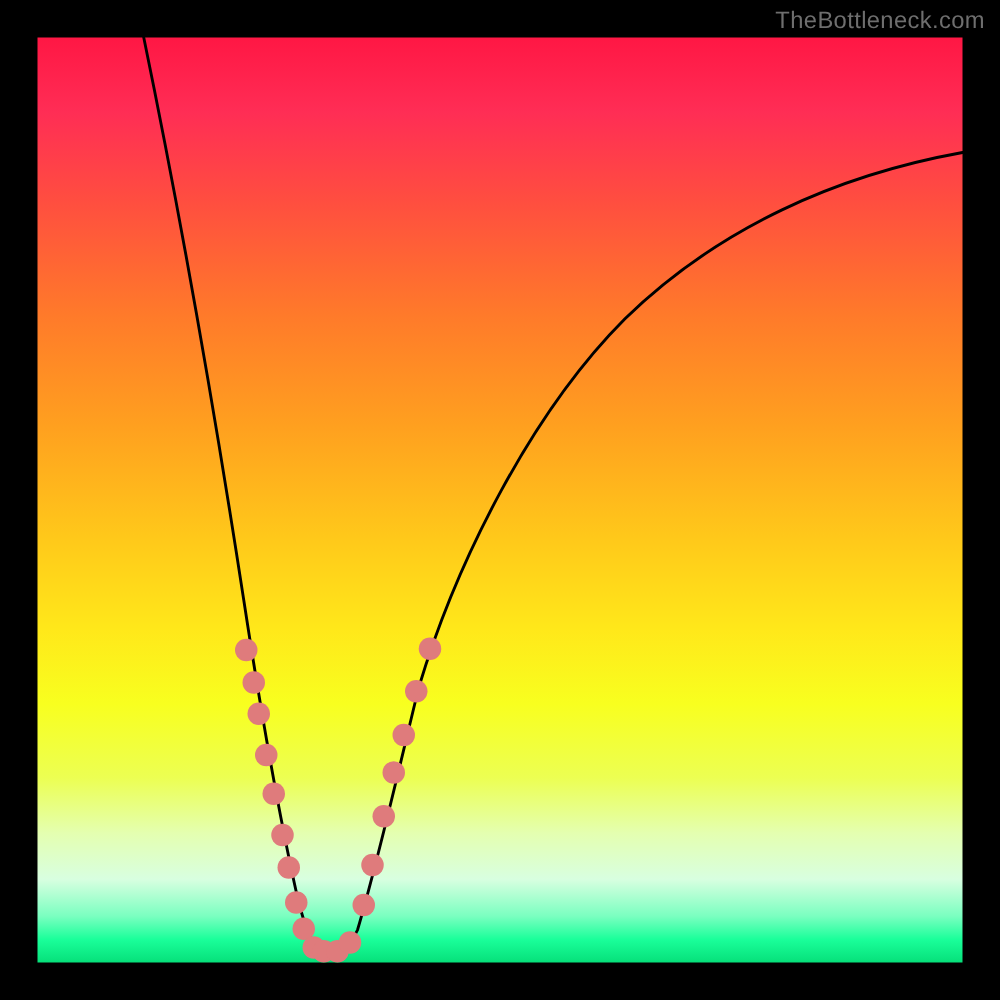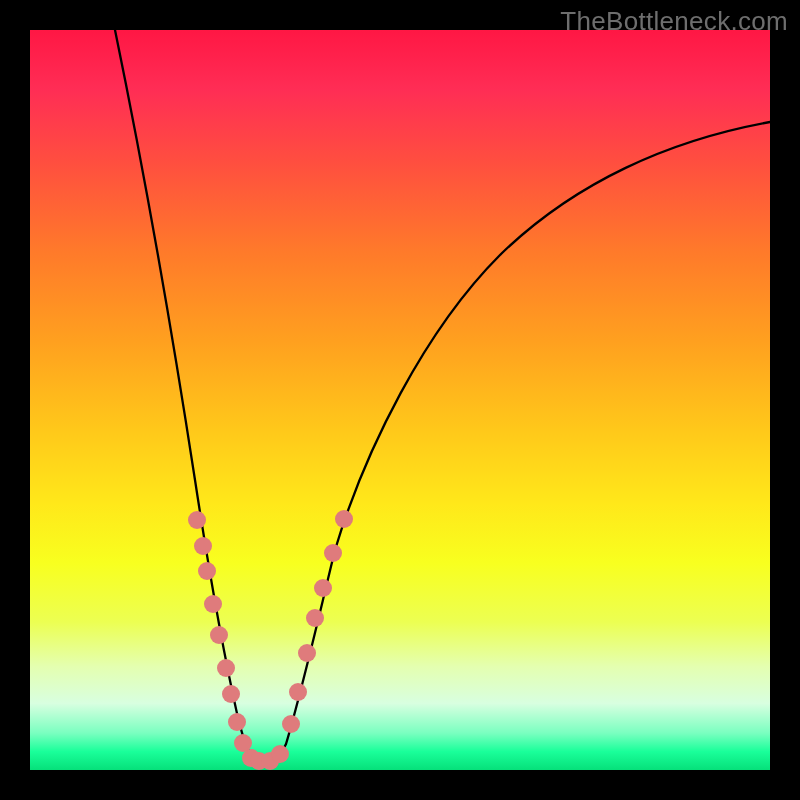--- a/index.html
+++ b/index.html
@@ -39,21 +39,21 @@
       #7affc0 95%,
       #1aff9a 97.5%,
       #06e07a 100%
     );
   }
   .watermark {
     position: absolute;
     top: 6px;
     right: 12px;
     color: #6e6e6e;
-    font-size: 26px;
+    font-size: 19px;
     font-weight: 500;
     letter-spacing: 0.3px;
     user-select: none;
   }
   svg.curve-layer {
     position: absolute;
     left: 0;
     top: 0;
     width: 740px;
     height: 740px;

